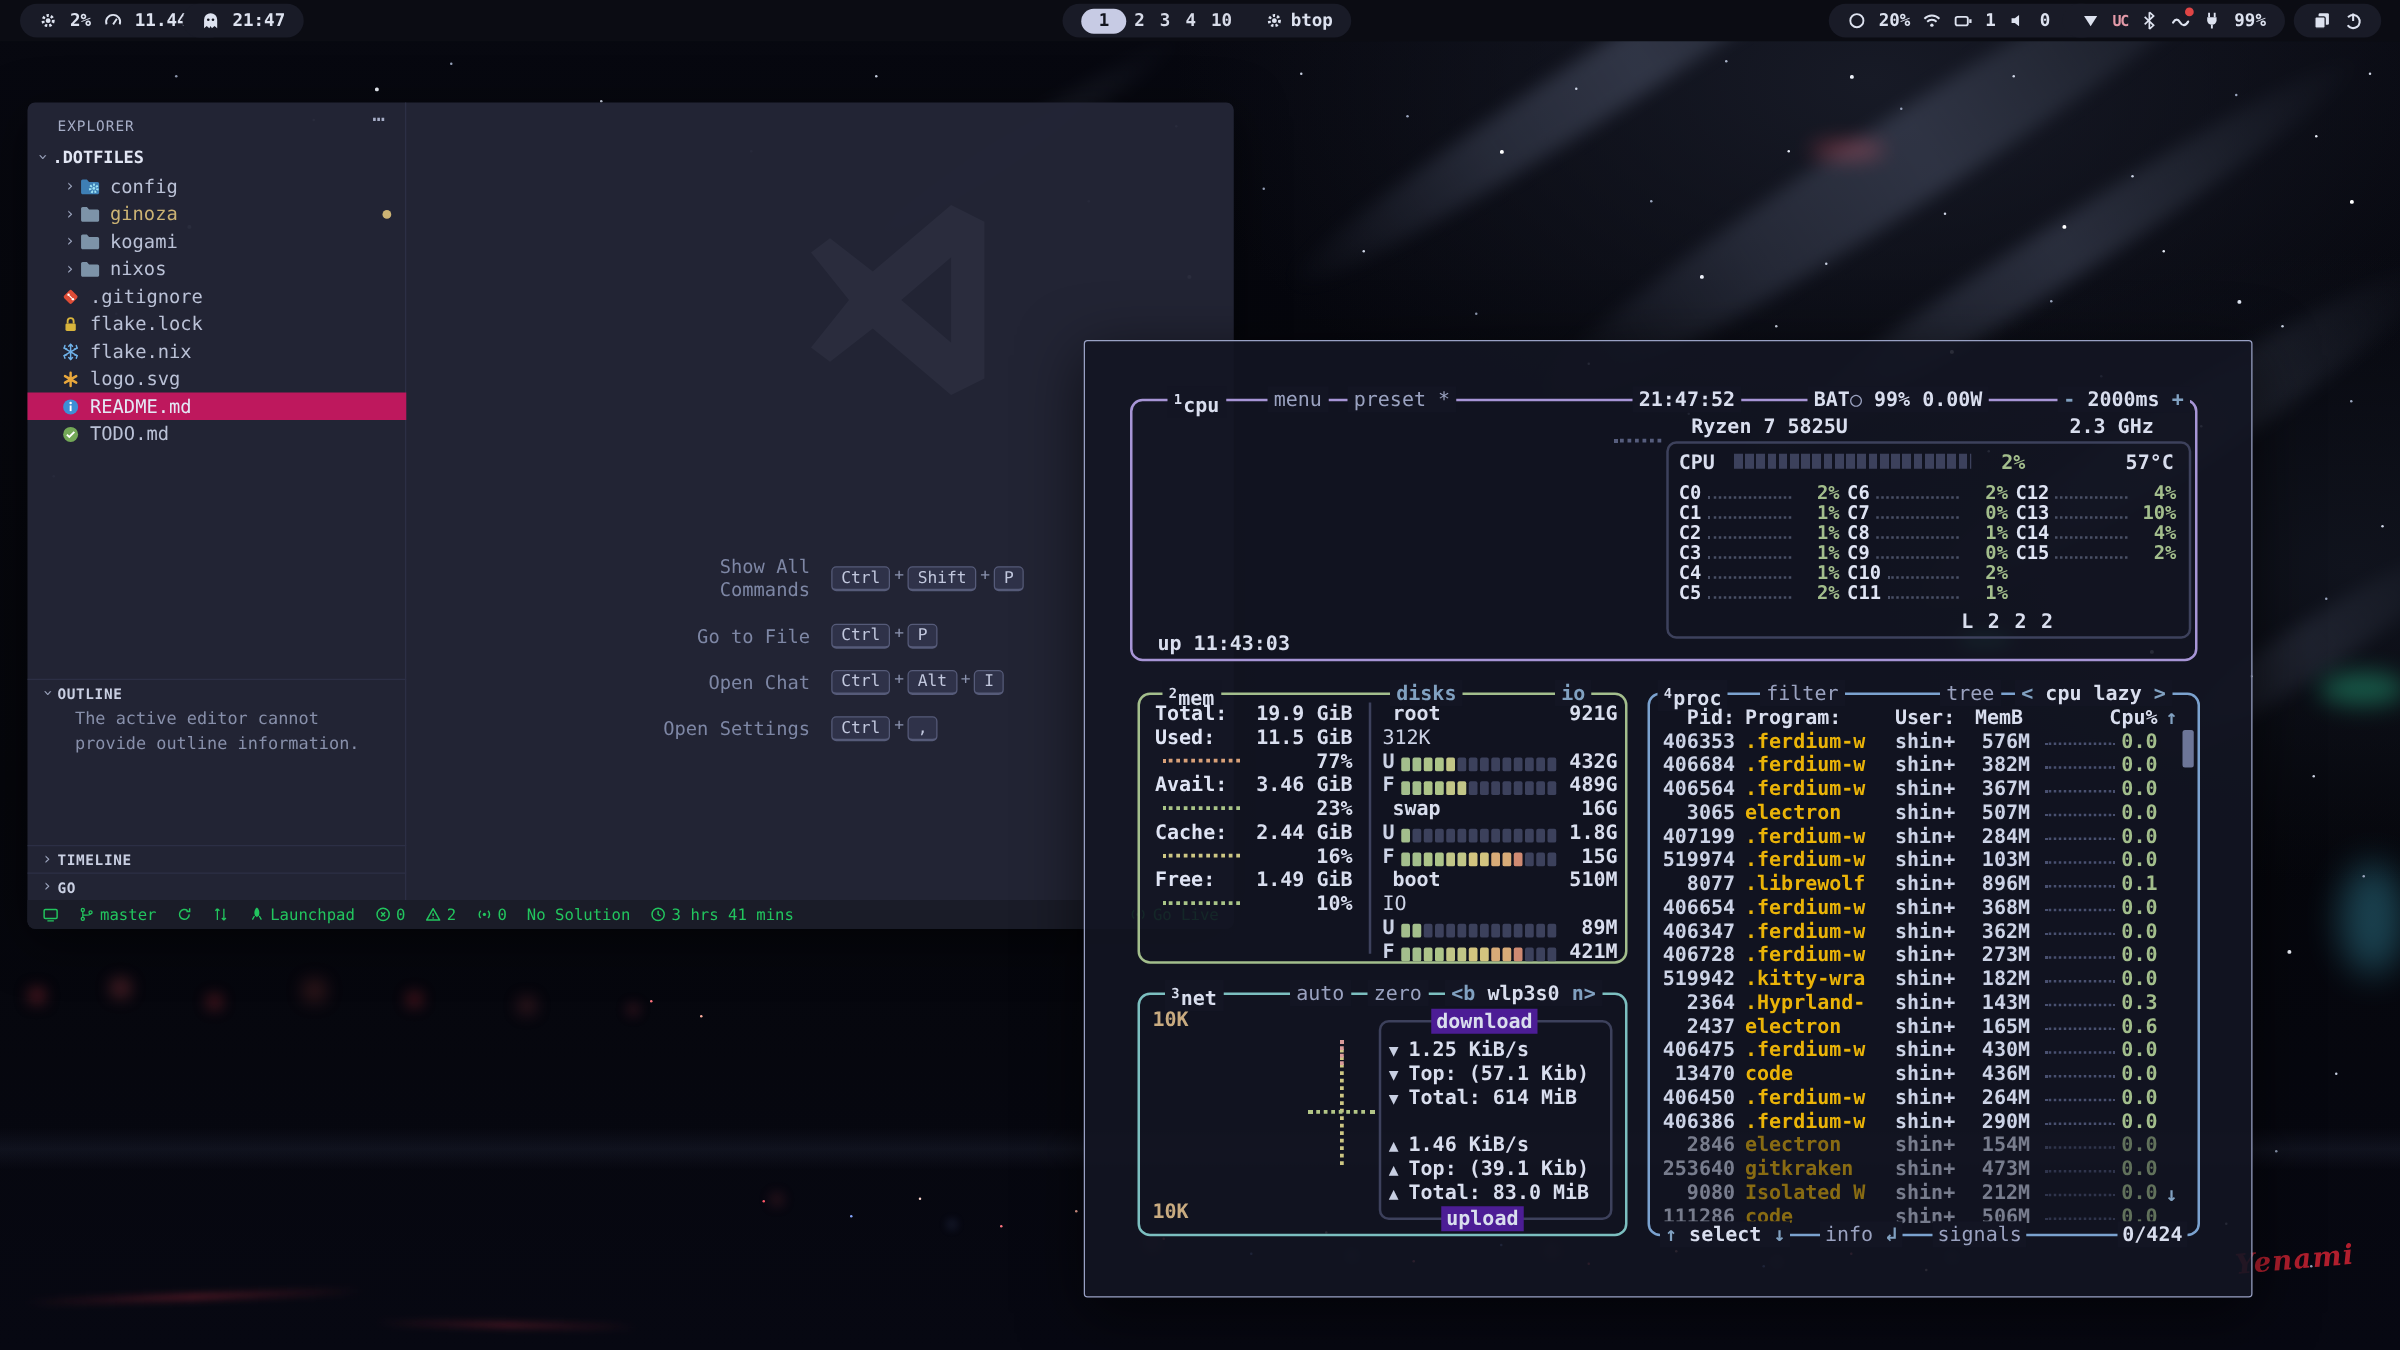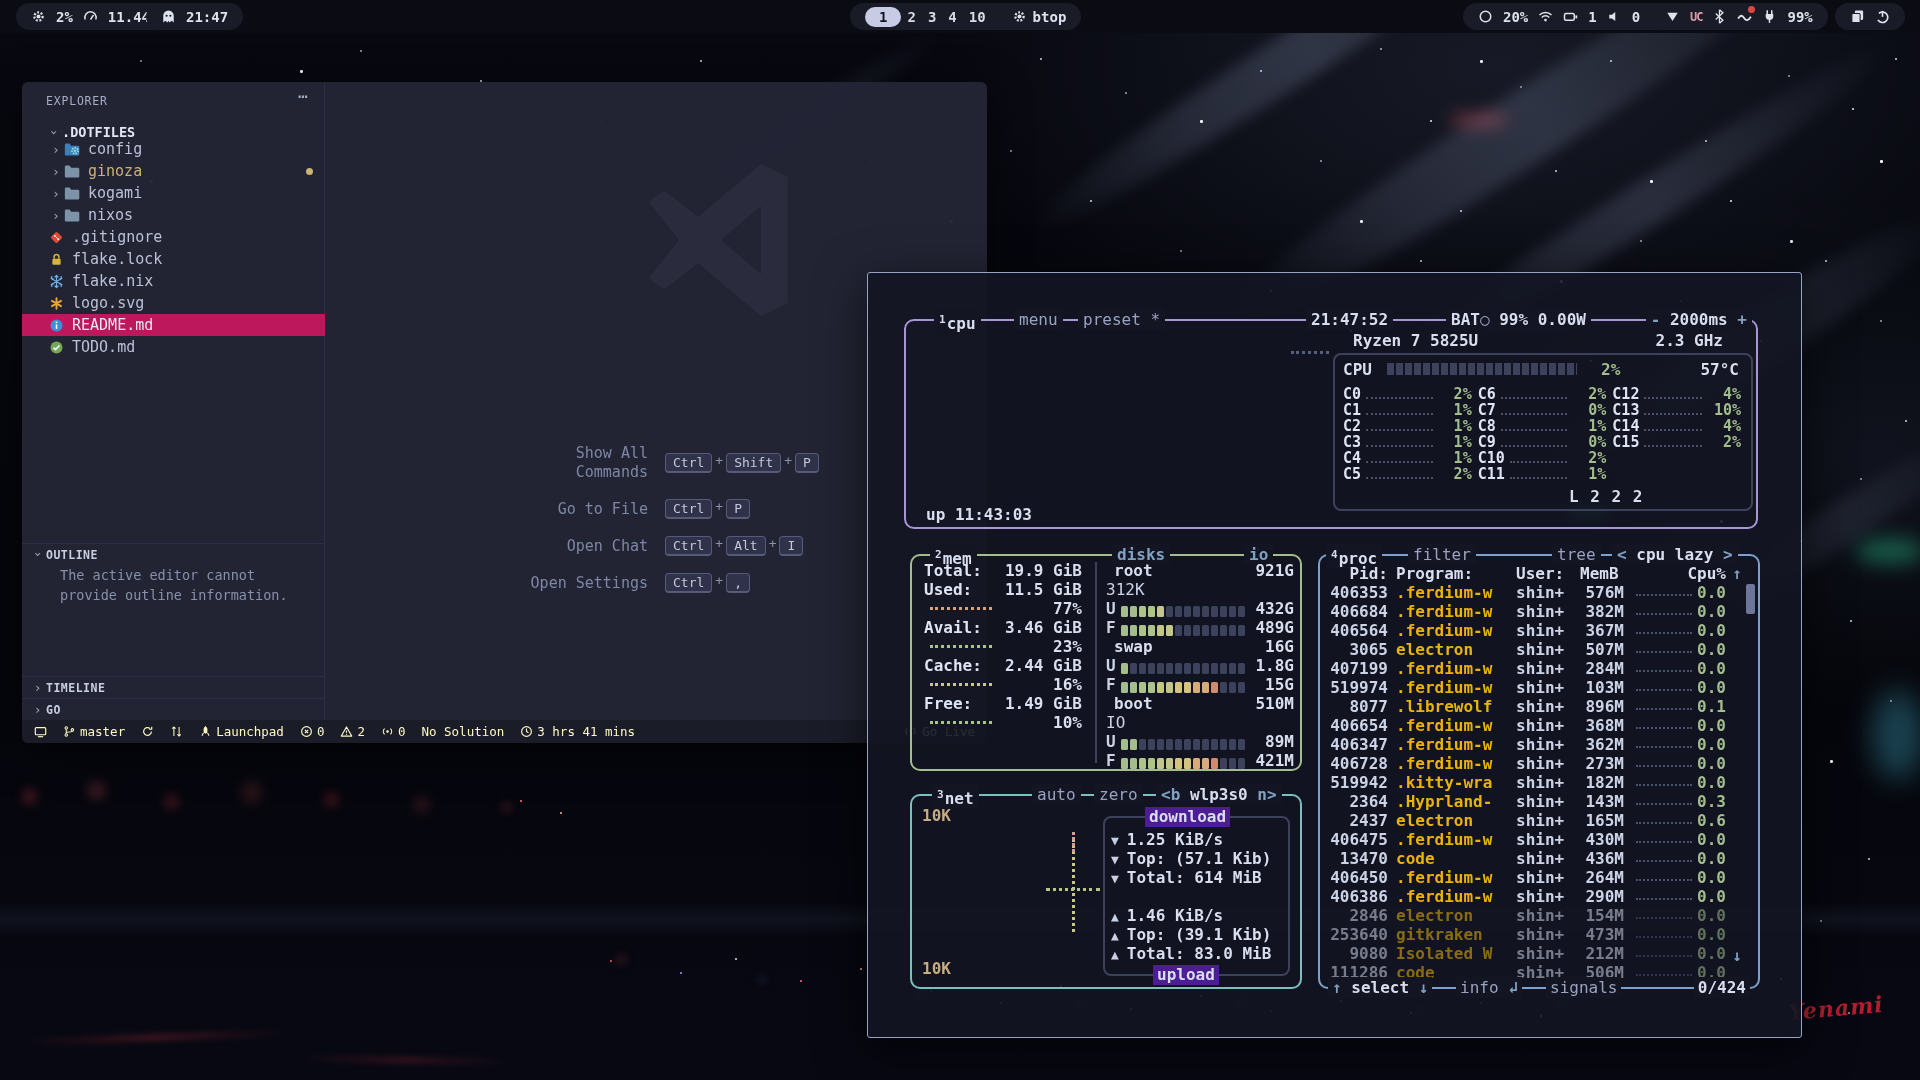--- a/index.html
+++ b/index.html
@@ -39,42 +39,42 @@
 .ws.active{background:#c7cbe4;color:#13151e;border-radius:11px;padding:2px 14px}
 .wintitle{display:flex;align-items:center;gap:6px;margin-left:10px}
 .pinktxt{color:#e39aa8;font-size:12px;font-weight:700;letter-spacing:-1px}
 .badge{position:relative}
 .badge::after{content:"";position:absolute;right:-3px;top:-3px;width:7px;height:7px;border-radius:50%;background:#e04545}
 
 #vscode{position:absolute;left:22px;top:82px;width:965px;height:661px;background:rgba(35,37,54,.97);border-radius:6px;z-index:2;color:#bac1d6;box-shadow:0 10px 40px rgba(0,0,0,.5)}
 .vs-side{position:absolute;left:0;top:0;width:303px;height:638px;border-right:1px solid #2c2f45}
 .vs-title{position:absolute;left:24px;top:12px;font-size:11.5px;letter-spacing:.8px;color:#a6adc6}
 .vs-more{position:absolute;right:16px;top:4px;font-size:17px;color:#a6adc6;cursor:pointer}
-.vs-root{position:absolute;left:24px;top:36px;height:22px;width:287px;display:flex;align-items:flex-end;font-size:13.5px;font-weight:700;color:#e2e6f4}
+.vs-root{position:absolute;left:4px;top:36px;height:22px;width:287px;display:flex;align-items:flex-start;font-size:13.5px;font-weight:700;color:#e2e6f4}
 .chev{display:inline-block;width:16px;text-align:center;color:#9ba3bc;font-weight:400;font-size:13px}
 .chev.down{transform:rotate(90deg)}
 .vs-tree{position:absolute;left:0;top:56px;width:303px}
 .vs-item{position:relative;height:22px;display:flex;align-items:center;padding-left:26px;font-size:15px;cursor:pointer}
 .vs-item .fic{width:17px;height:15px;margin-right:7px}
 .vs-item .lbl{color:#bac1d6}
 .vs-item.selected{background:#be185d}
 .vs-item.selected .lbl{color:#e4e8f5}
 .vs-item.modified .lbl{color:#ccb374}
 .vs-item .dot{position:absolute;right:12px;width:7px;height:7px;border-radius:50%;background:#ccb374}
 .vs-sec{position:absolute;left:0;width:303px;height:22px;display:flex;align-items:center;padding-left:8px;font-size:11.5px;font-weight:700;color:#c9cfe2;border-top:1px solid #2c2f45;letter-spacing:.5px}
 .vs-outmsg{position:absolute;left:38px;font-size:13.5px;color:#8890ab;line-height:20px}
 .vs-editor{position:absolute;left:304px;top:0;width:661px;height:638px}
 #watermark{position:absolute;left:300px;top:48px;width:190px;height:220px;opacity:.05}
 #shortcuts{position:absolute;left:202px;top:362px}
 .sc-row{display:flex;align-items:center;margin-bottom:17px}
 .sc-label{width:120px;text-align:right;color:#7e87a5;font-size:15px;line-height:19px}
 .sc-keys{margin-left:14px;display:flex;}
 .kbd{background:#2f3249;border:1px solid #565b79;border-bottom-width:2px;border-radius:4px;color:#c2c8de;font-size:13px;padding:0 7px;height:20px;line-height:17px;margin:0 3px}
 .plus{color:#8a92ae;font-size:13px}
-.vs-status{position:absolute;left:0;top:638px;width:965px;height:23px;background:#1a1c28;border-radius:0 0 6px 6px;display:flex;align-items:center;padding:0 12px;font-size:12.5px;color:#fef9c3;gap:16px}
+.vs-status{position:absolute;left:0;top:638px;width:965px;height:23px;background:#1a1c28;border-radius:0 0 6px 6px;display:flex;align-items:center;padding:0 12px;font-size:12.5px;color:#22c55e;gap:16px}
 .st-item{display:flex;align-items:center;gap:4px;white-space:nowrap;cursor:pointer}
 .st-item .ic{width:13px;height:13px}
 .st-right{margin-left:auto;display:flex;align-items:center;gap:5px}
 
 #btop{position:absolute;left:867px;top:272px;width:935px;height:766px;background:rgba(19,21,34,.9);border:1px solid #99a1c4;border-radius:3px;z-index:5;color:#d9deee;font-weight:700;font-size:16px;box-shadow:0 12px 50px rgba(0,0,0,.6)}
 .bx{position:absolute;border:2px solid;border-radius:10px}
 .bx.cpu{left:36px;top:46px;width:854px;height:210px;border-color:#a795d6}
 .bx.mem{left:42px;top:281px;width:392px;height:217px;border-color:#a3be8c}
 .bx.net{left:42px;top:521px;width:392px;height:195px;border-color:#7cbfc0}
 .bx.proc{left:450px;top:281px;width:442px;height:435px;border-color:#7ba2cf}

